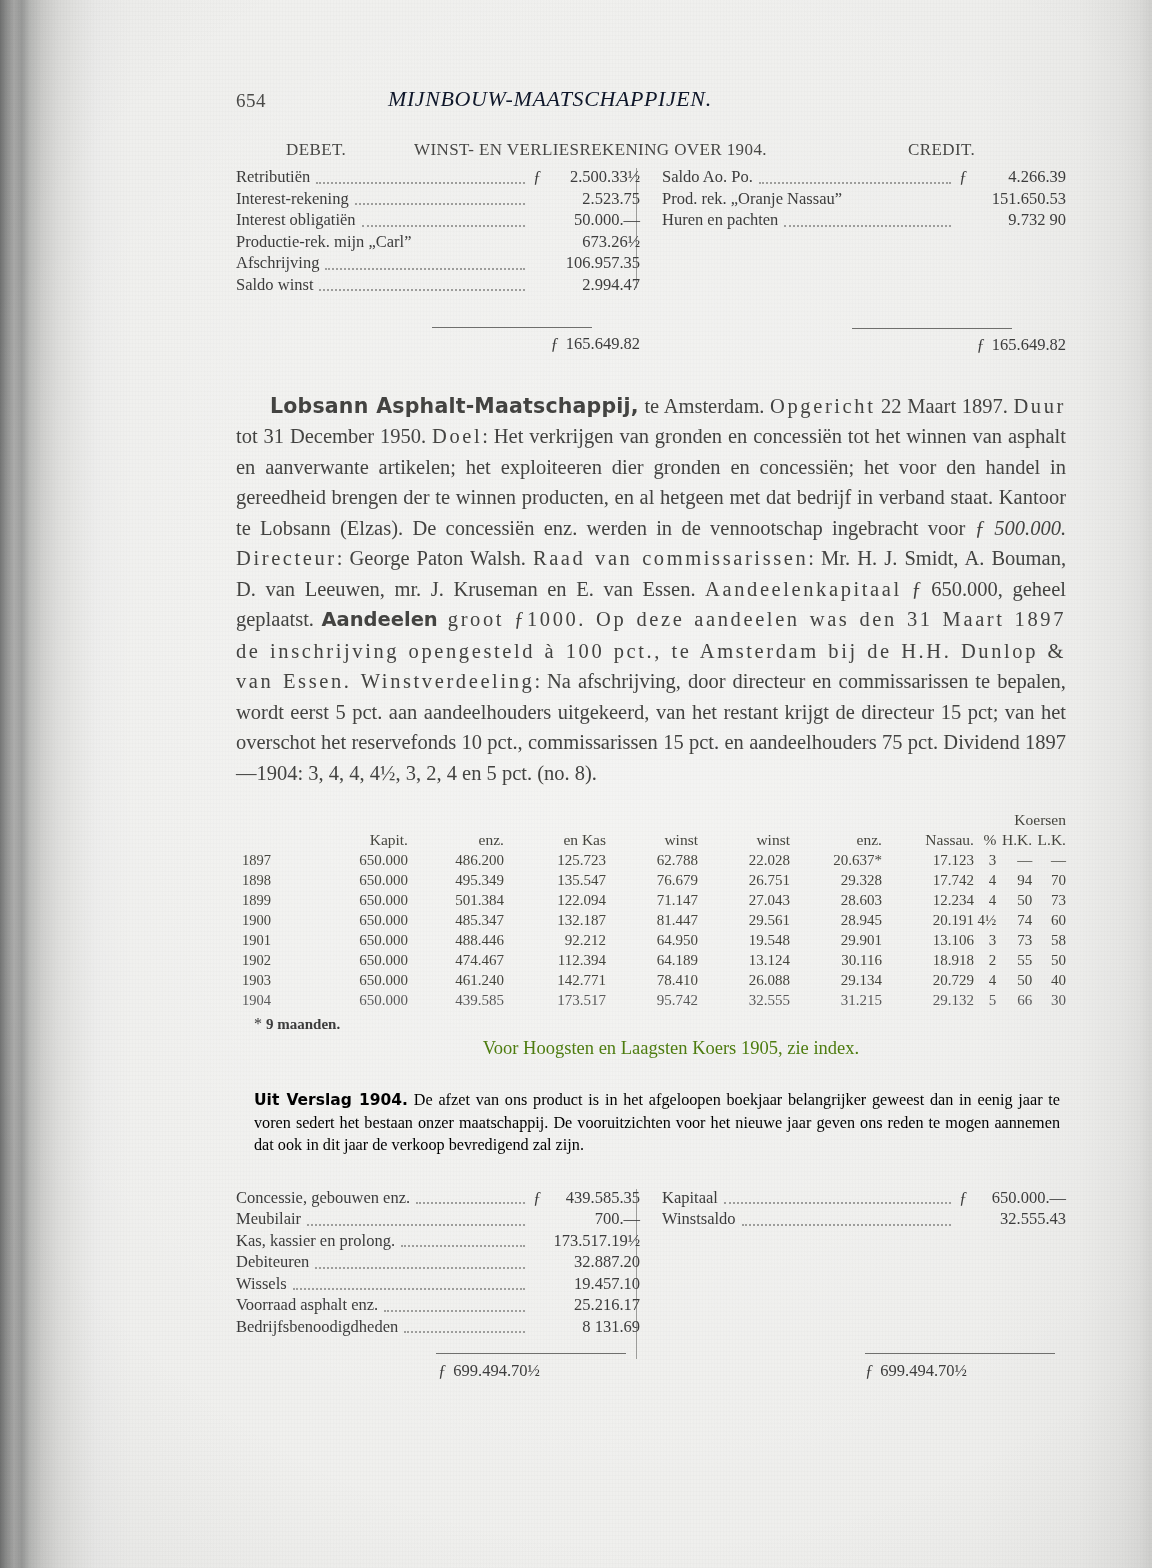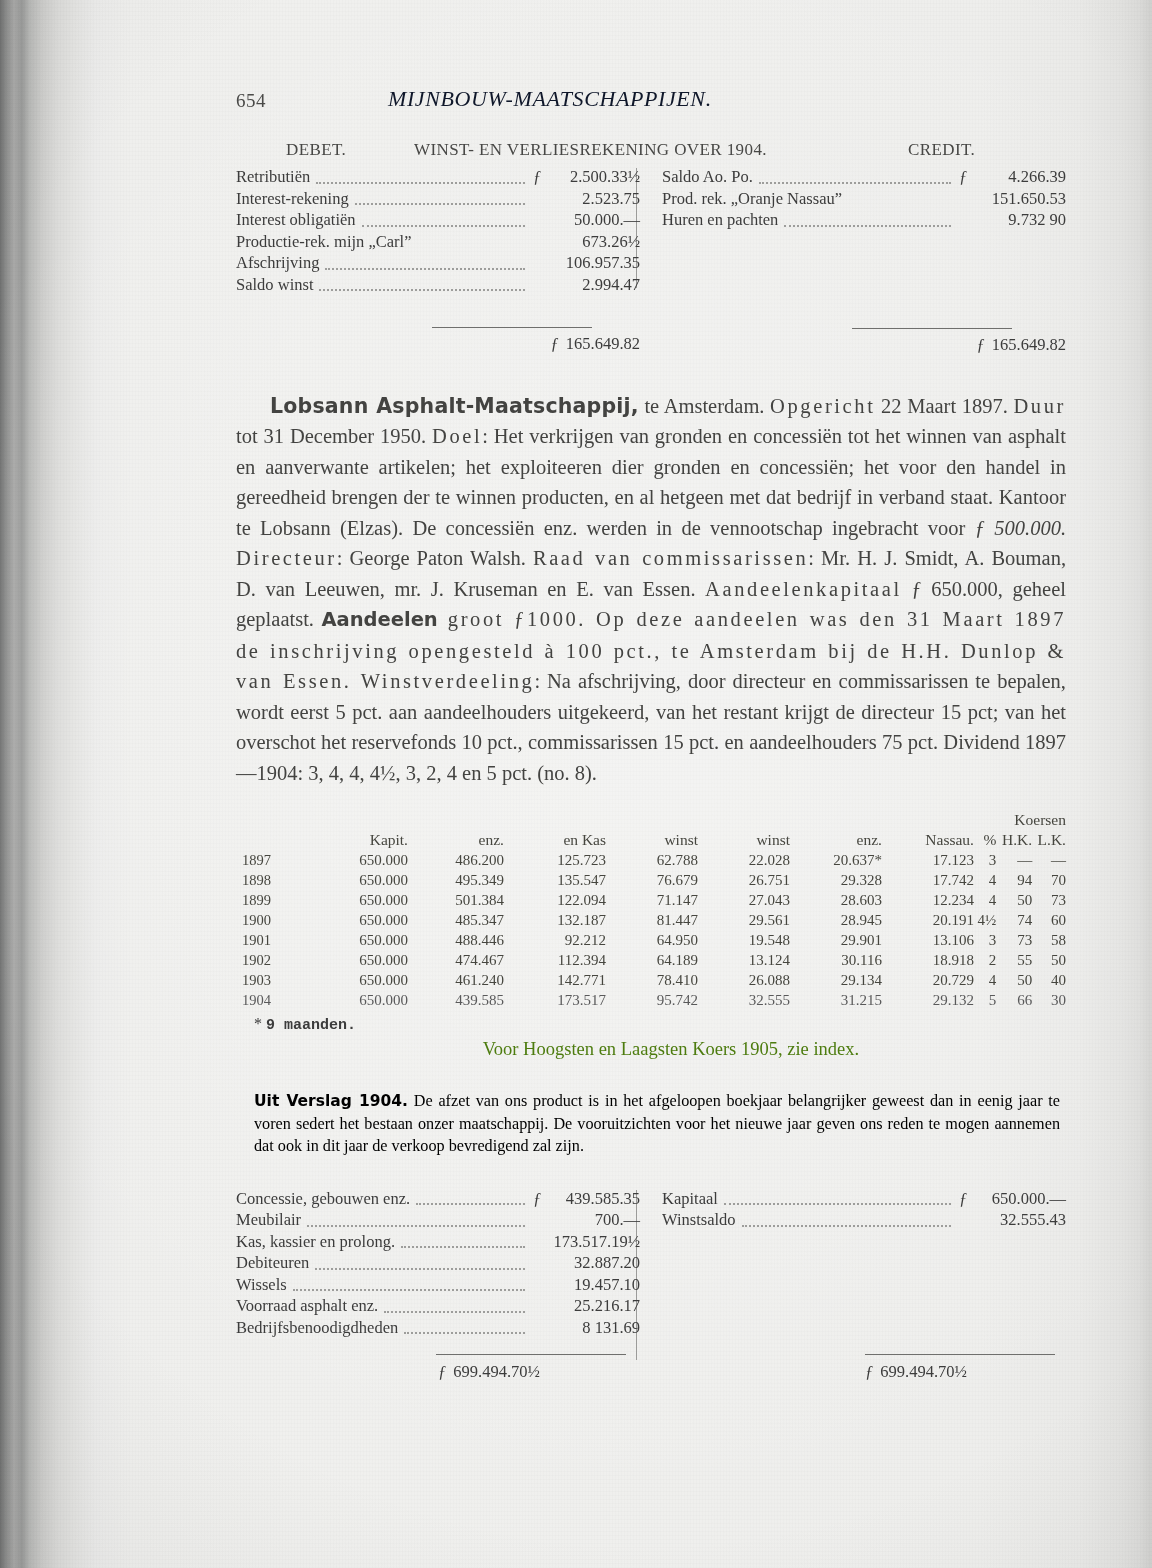--- a/index.html
+++ b/index.html
@@ -134,21 +134,21 @@
   .c-bruto{width:92px;}
   .c-netto{width:92px;}
   .c-expl{width:92px;}
   .c-afs{width:92px;}
   .koersen-top{
     text-align:right;font-size:15.5px;padding-bottom:0;
   }
   .note-star{
     margin-top:5px;font-size:16px;padding-left:18px;
   }
-  .note-star b{font-family:Liberation Mono, monospace;font-size:15px;text-align:right;}
+  .note-star b{font-family:Liberation Serif, serif;font-size:15px;text-align:right;}
   .koersline{
     margin-top:5px;text-align:center;font-size:18.5px;color:#4d7c0f;
     padding-left:40px;
   }
 
   
   .verslag{
     margin-top:30px;
     font-size:16.2px;line-height:22.5px;text-align:justify;
     color:#000000;padding-left:18px;padding-right:6px;

